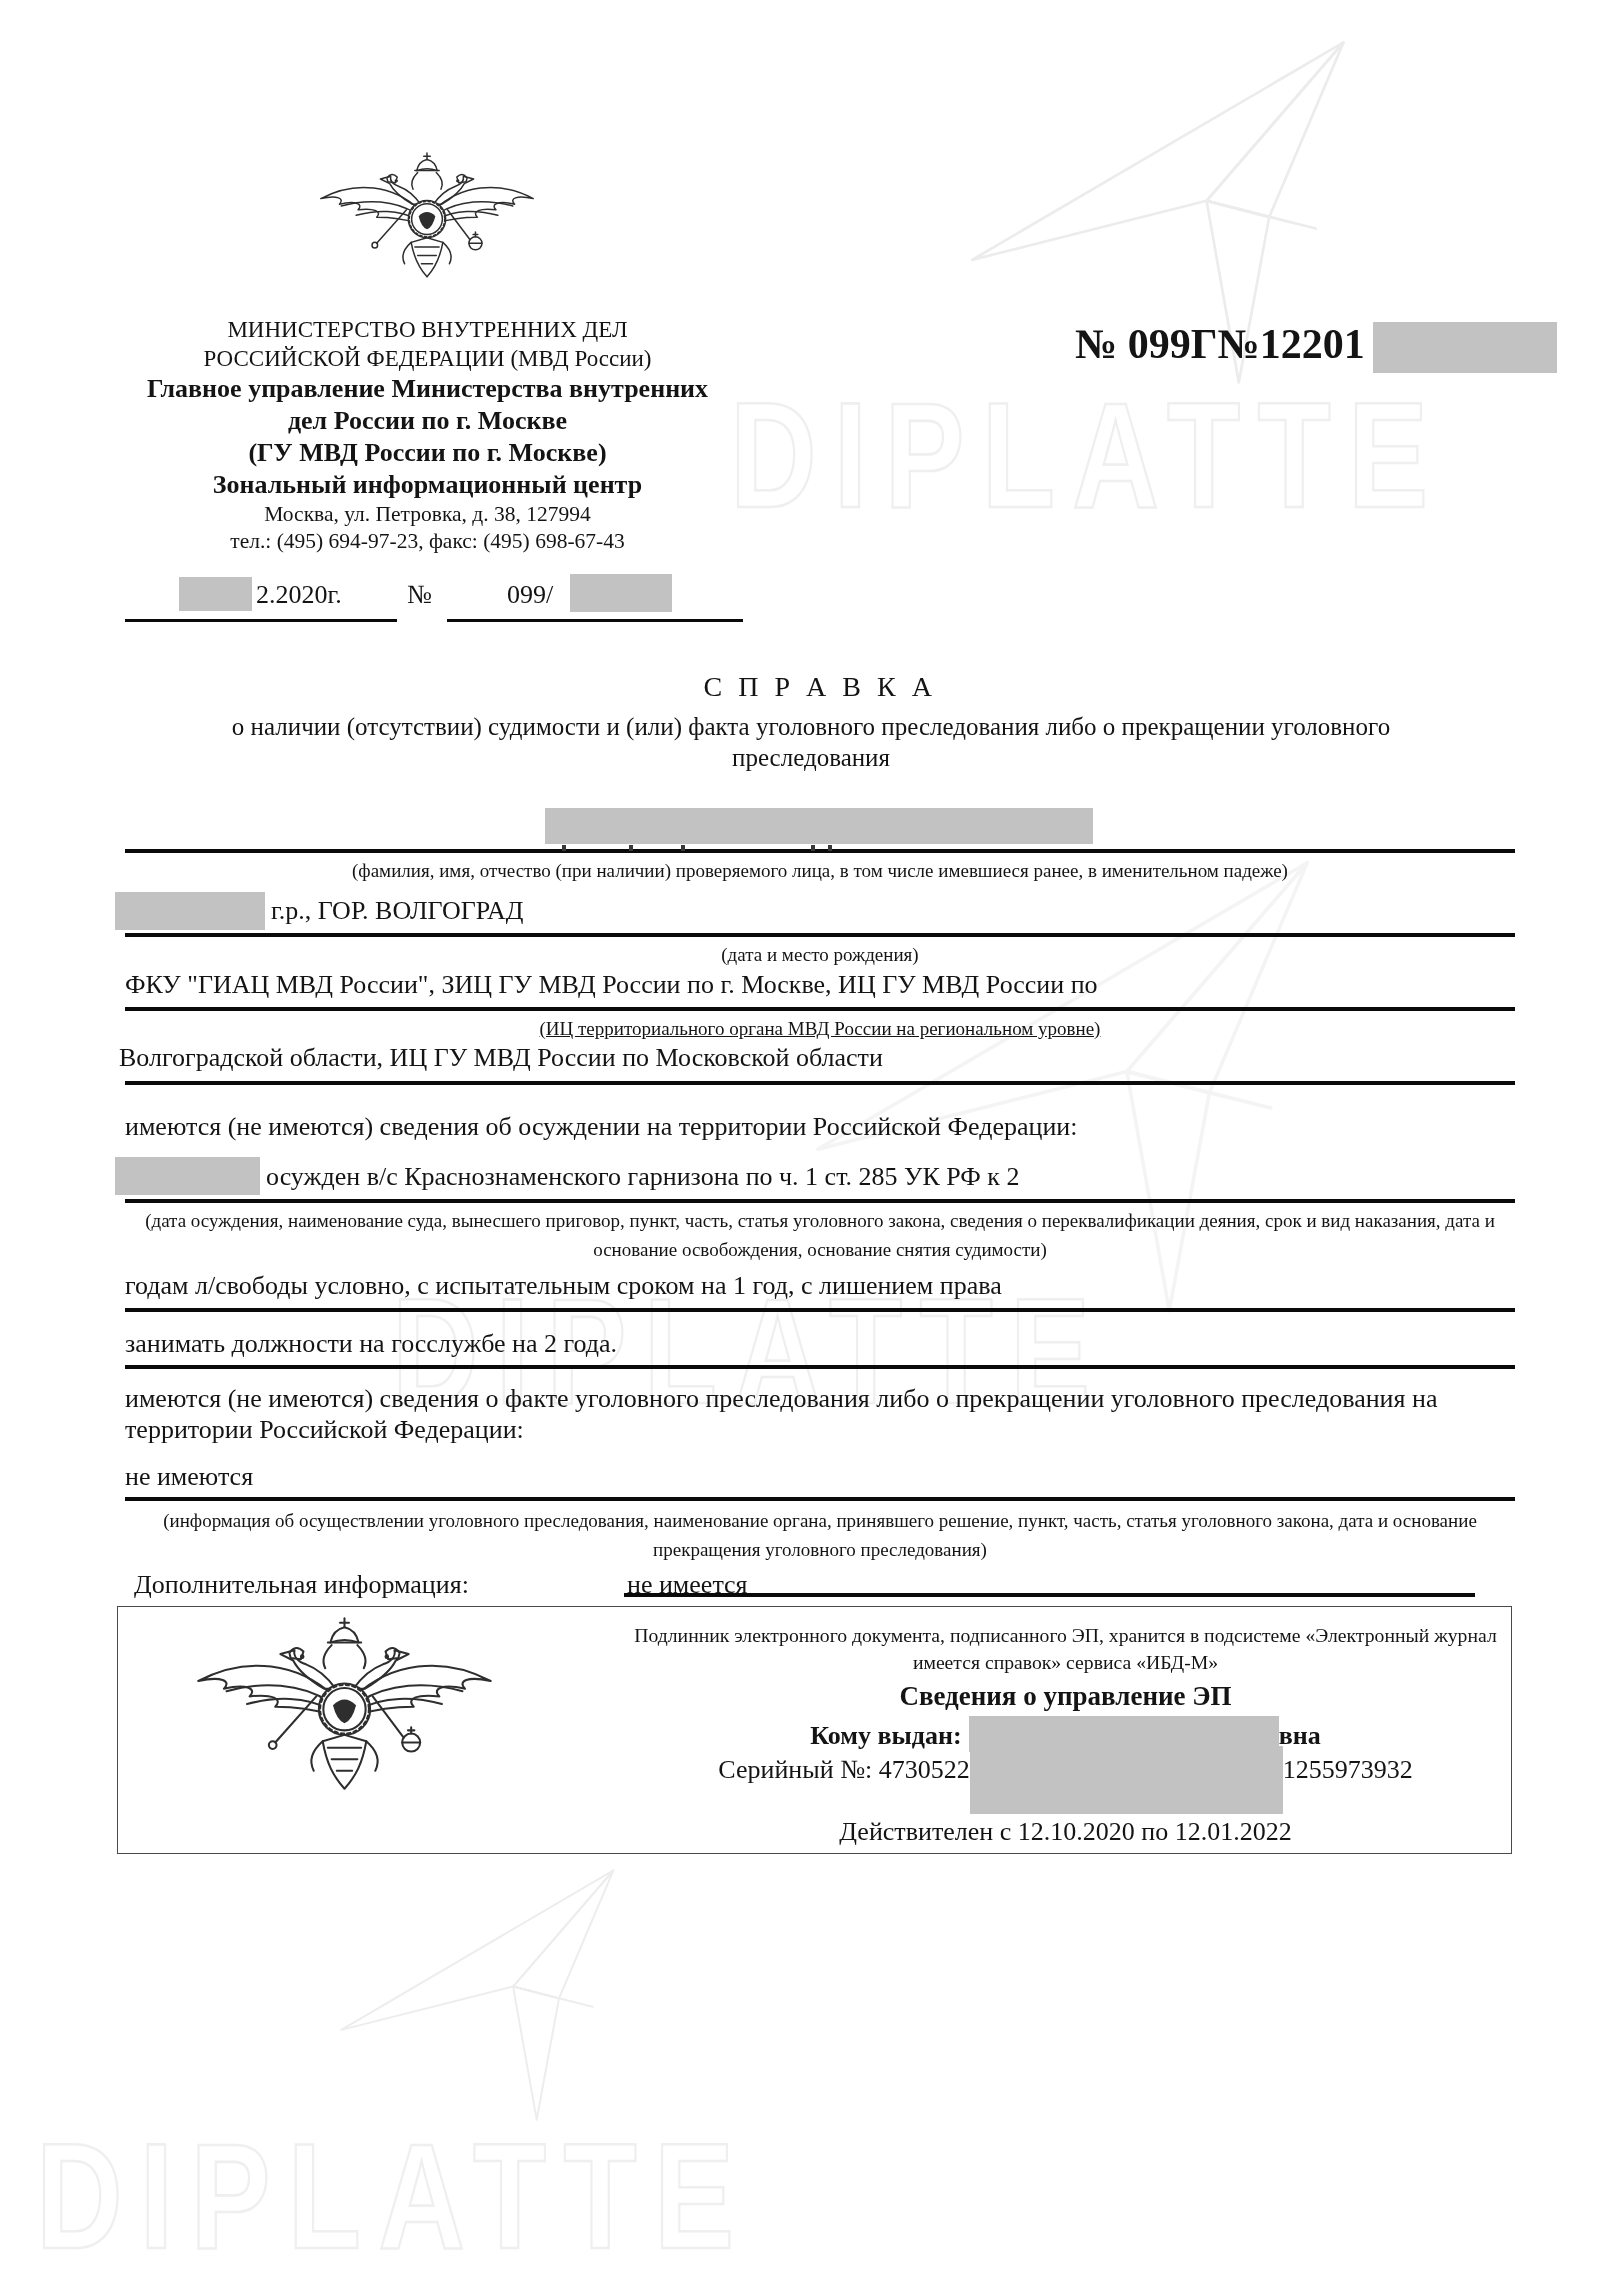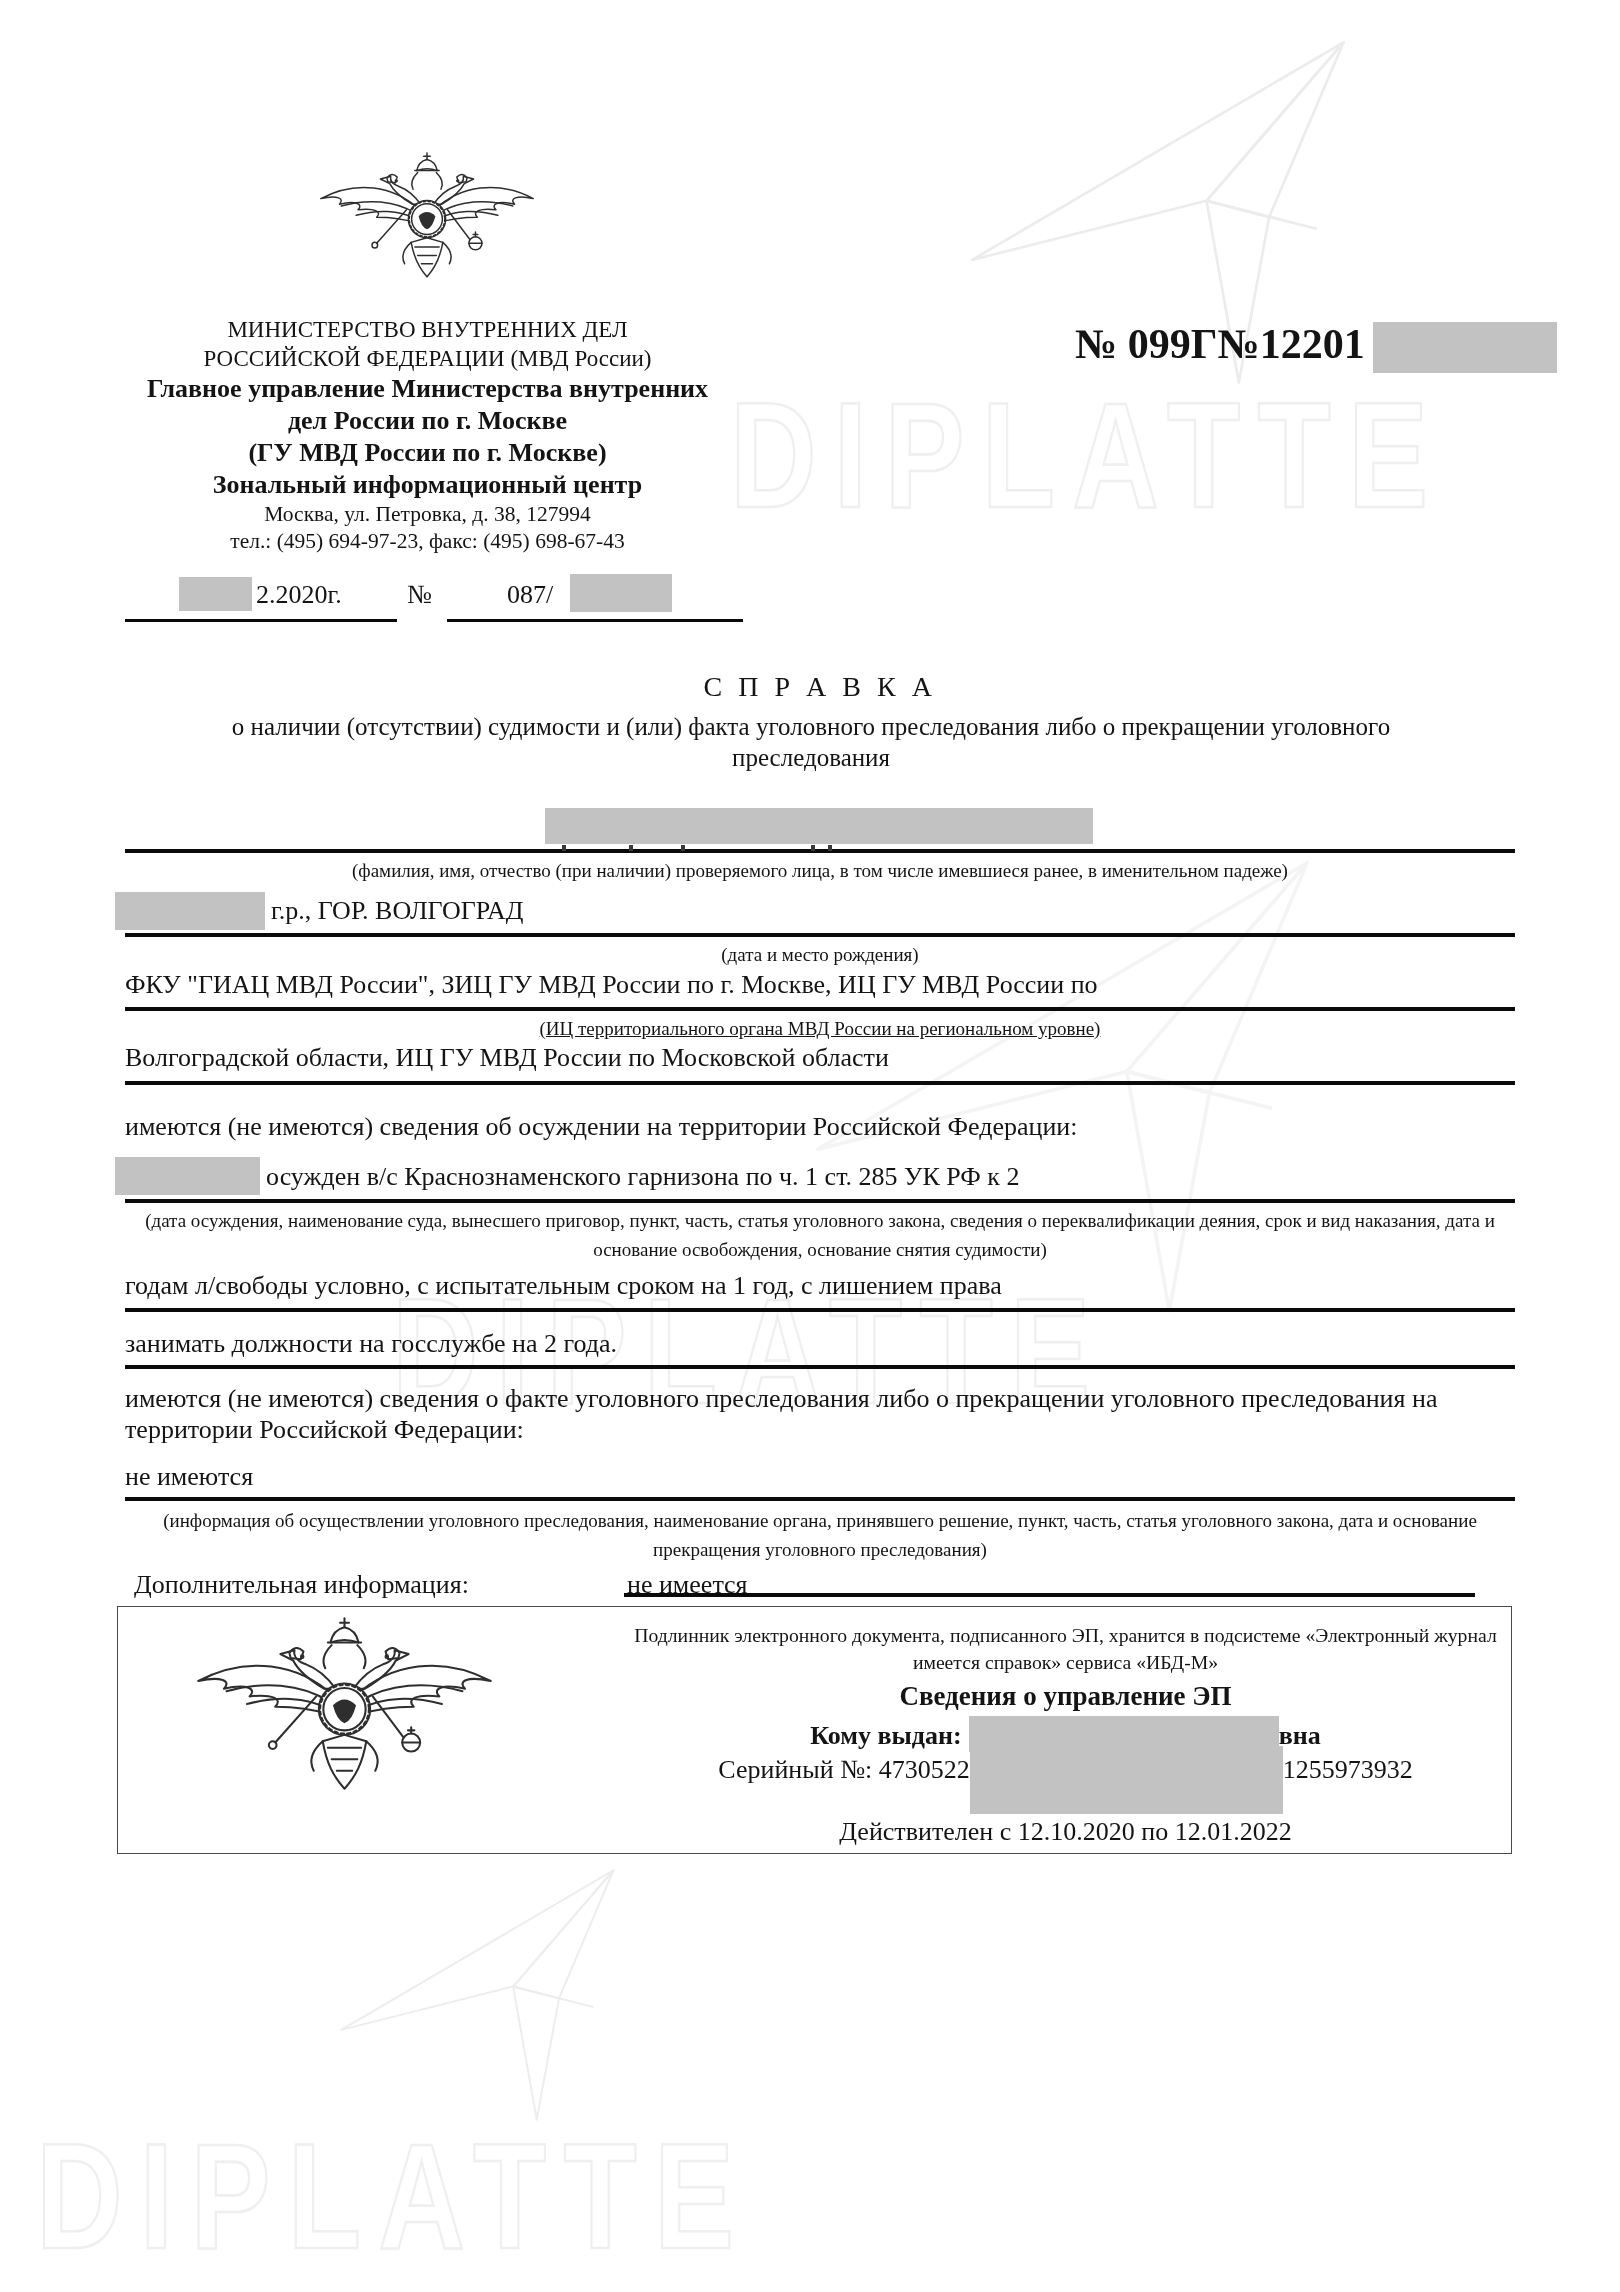--- a/index.html
+++ b/index.html
@@ -110,21 +110,21 @@
     <div class="h-b">дел России по г. Москве</div>
     <div class="h-b">(ГУ МВД России по г. Москве)</div>
     <div class="h-b">Зональный информационный центр</div>
     <div class="h-xs">Москва, ул. Петровка, д. 38, 127994</div>
     <div class="h-xs">тел.: (495) 694-97-23, факс: (495) 698-67-43</div>
   </div>
 
   <div class="redact" style="left:179px;top:577px;width:73px;height:34px;"></div>
   <div class="body-t" style="left:256px;top:579px;">2.2020г.</div>
   <div class="body-t" style="left:407px;top:579px;">№</div>
-  <div class="body-t" style="left:507px;top:579px;">087/</div>
+  <div class="body-t" style="left:507px;top:579px;">099/</div>
   <div class="redact" style="left:570px;top:574px;width:102px;height:38px;"></div>
   <div class="uline3" style="left:125px;top:619px;width:272px;"></div>
   <div class="uline3" style="left:447px;top:619px;width:296px;"></div>
 
   <div class="docnum">№ 099Г№12201</div>
   <div class="redact" style="left:1373px;top:322px;width:184px;height:51px;"></div>
 
   <div class="title">С П Р А В К А</div>
   <div class="subtitle">о наличии (отсутствии) судимости и (или) факта уголовного преследования либо о прекращении уголовного преследования</div>
 
@@ -138,21 +138,21 @@
   <div class="cap" style="top:857px;">(фамилия, имя, отчество (при наличии) проверяемого лица, в том числе имевшиеся ранее, в именительном падеже)</div>
 
   <div class="redact" style="left:115px;top:892px;width:150px;height:38px;"></div>
   <div class="body-t" style="left:271px;top:895px;font-family:Liberation Serif, serif;">г.р., ГОР. ВОЛГОГРАД</div>
   <div class="uline" style="left:125px;top:933px;width:1390px;"></div>
   <div class="cap" style="top:941px;">(дата и место рождения)</div>
 
   <div class="body-t" style="left:125px;top:969px;">ФКУ "ГИАЦ МВД России", ЗИЦ ГУ МВД России по г. Москве, ИЦ ГУ МВД России по</div>
   <div class="uline" style="left:125px;top:1007px;width:1390px;"></div>
   <div class="cap" style="top:1015px;text-decoration:underline;">(ИЦ территориального органа МВД России на региональном уровне)</div>
-  <div class="body-t" style="left:125px;top:1042px;">Волгоградской области, ИЦ ГУ МВД России по Московской области</div>
+  <div class="body-t" style="left:119px;top:1042px;">Волгоградской области, ИЦ ГУ МВД России по Московской области</div>
   <div class="uline" style="left:125px;top:1081px;width:1390px;"></div>
 
   <div class="body-t" style="left:125px;top:1111px;">имеются (не имеются) сведения об осуждении на территории Российской Федерации:</div>
   <div class="redact" style="left:115px;top:1157px;width:145px;height:38px;"></div>
   <div class="body-t" style="left:266px;top:1161px;">осужден в/с Краснознаменского гарнизона по ч. 1 ст. 285 УК РФ к 2</div>
   <div class="uline" style="left:125px;top:1199px;width:1390px;"></div>
   <div class="cap" style="top:1207px;">(дата осуждения, наименование суда, вынесшего приговор, пункт, часть, статья уголовного закона, сведения о переквалификации деяния, срок и вид наказания, дата и основание освобождения, основание снятия судимости)</div>
   <div class="body-t" style="left:125px;top:1270px;">годам л/свободы условно, с испытательным сроком на 1 год, с лишением права</div>
   <div class="uline" style="left:125px;top:1308px;width:1390px;"></div>
   <div class="body-t" style="left:125px;top:1328px;">занимать должности на госслужбе на 2 года.</div>

